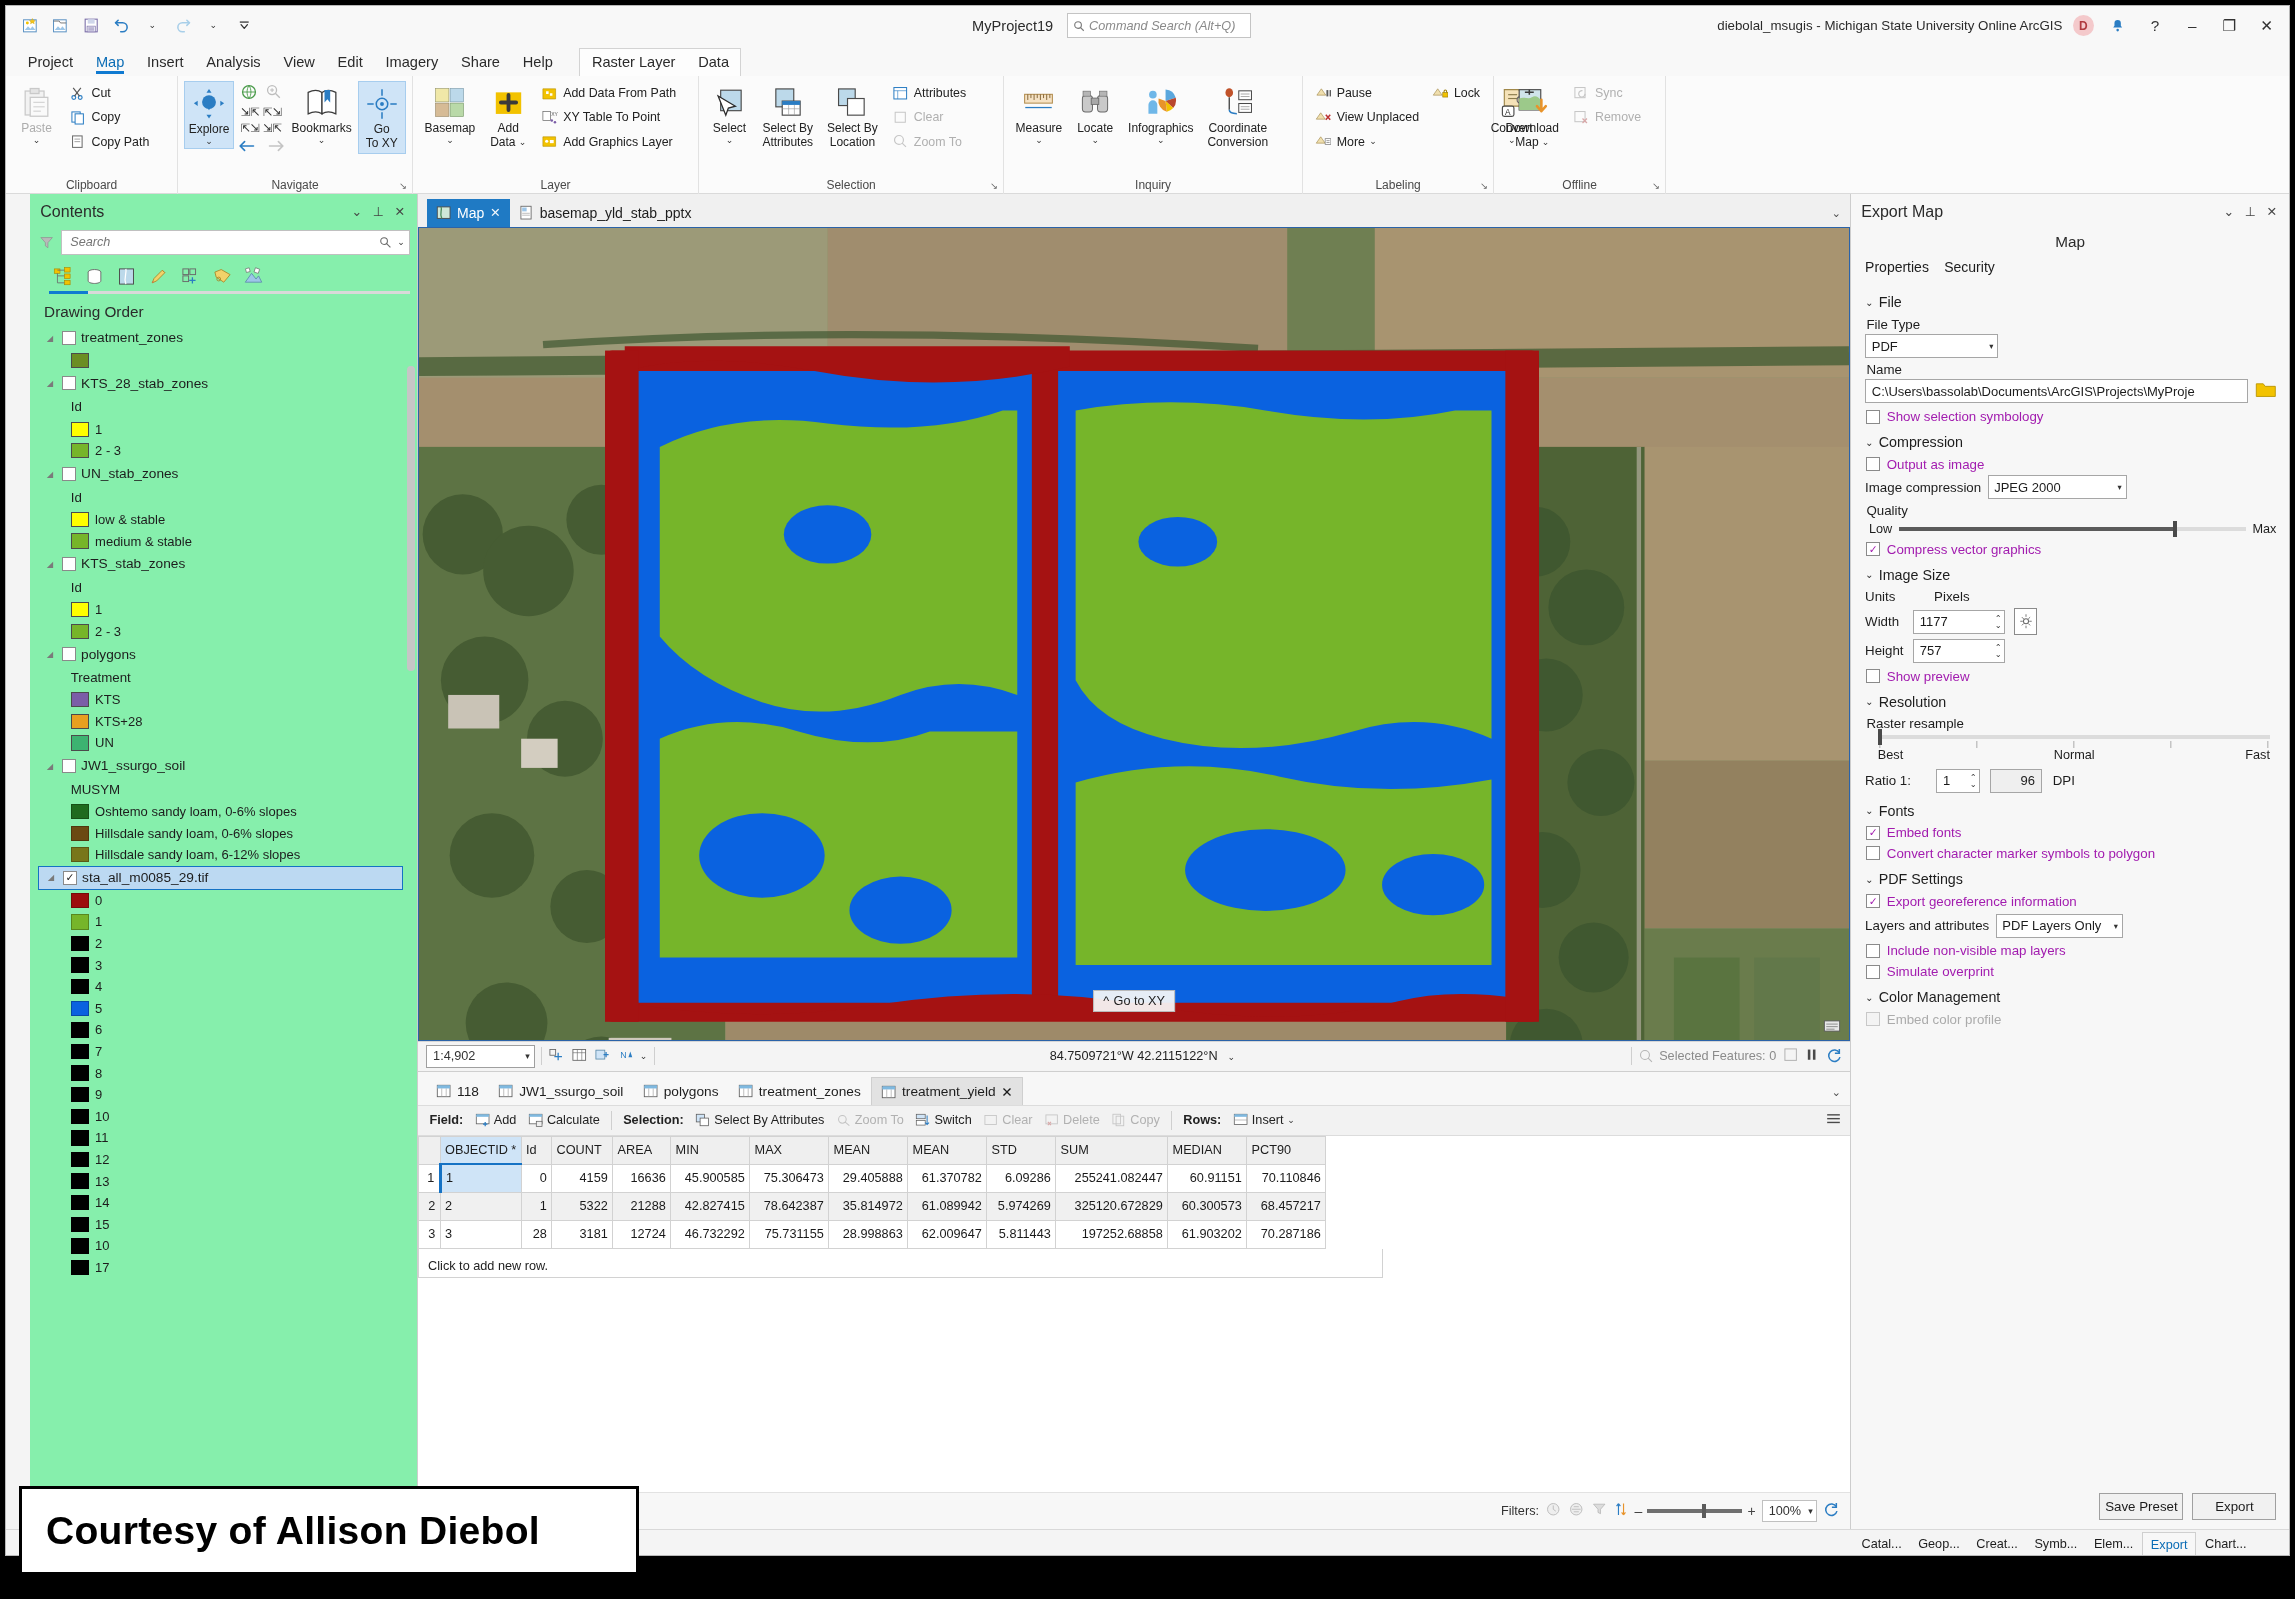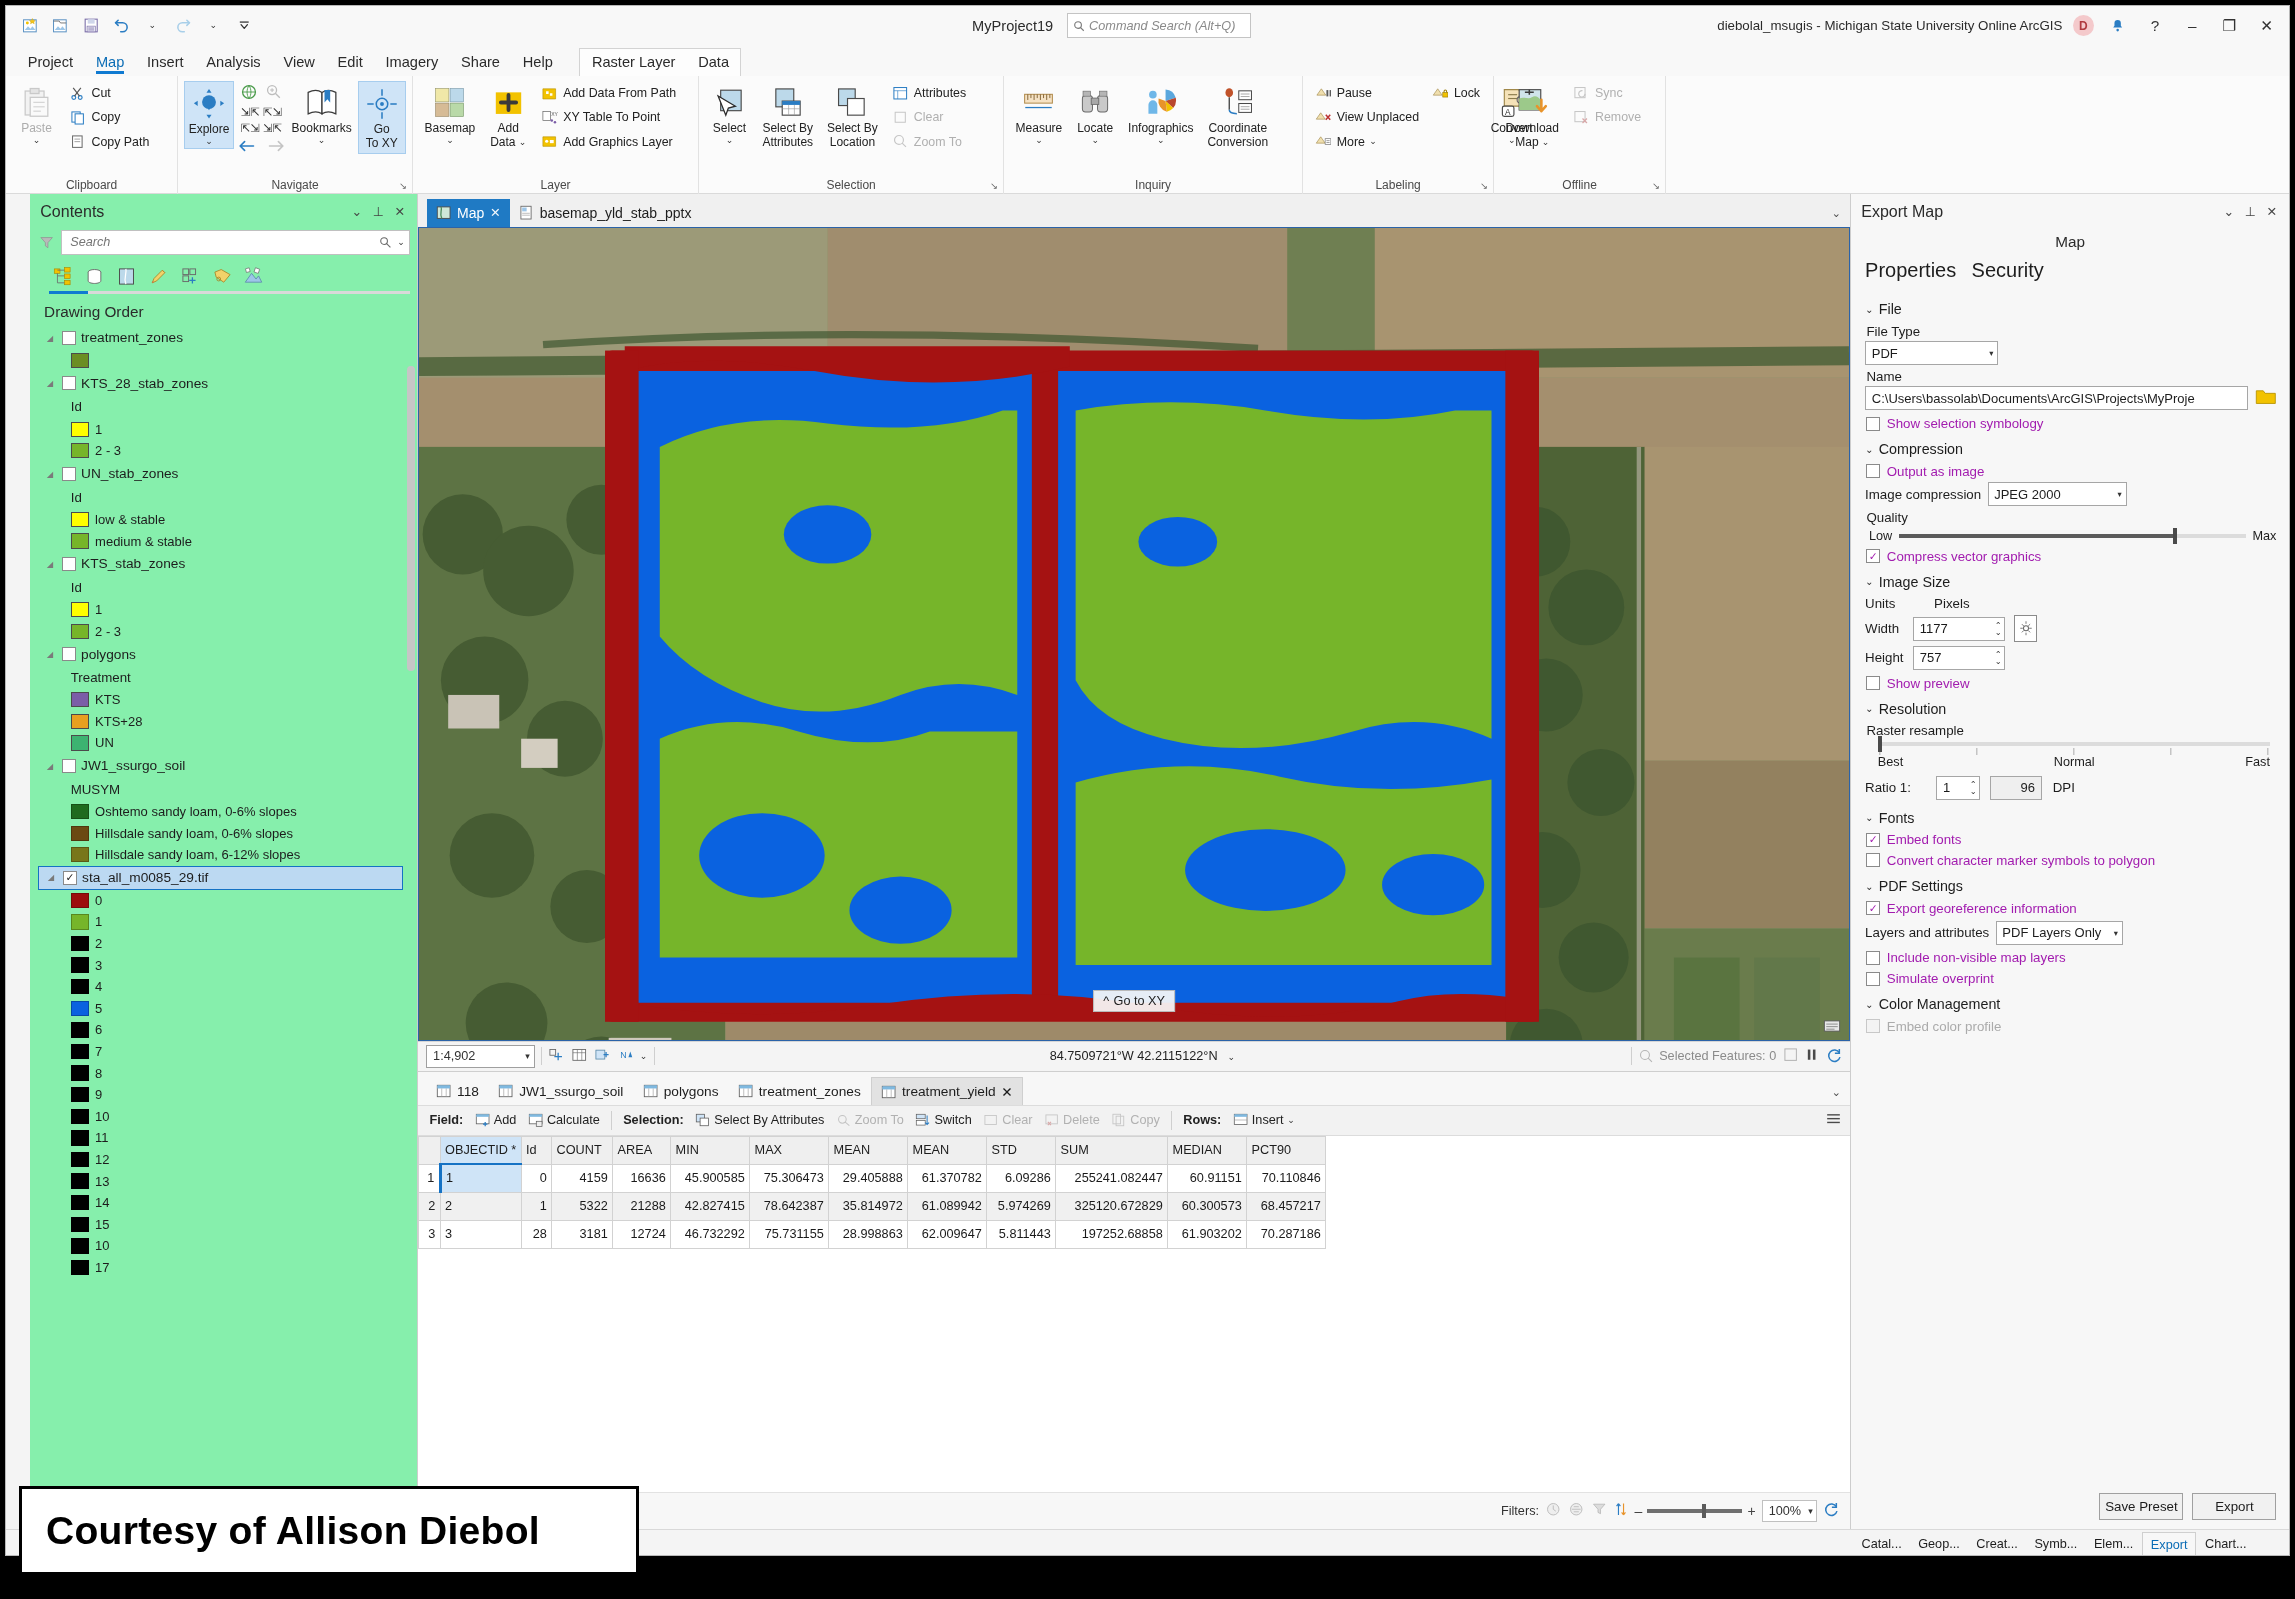--- a/index.html
+++ b/index.html
@@ -152,21 +152,21 @@
                  padding:0 10.2px; font-size:12.7px; color:#333; background:#f7f7f7; border-top:0.6px solid #e2e2e2; }
   .zoomslider { display:flex; align-items:center; gap:5.1px; }
   .zs-track { width:95px; height:3.8px; background:#6f6f6f; position:relative; }
   .zs-track i { position:absolute; left:55px; top:-5.1px; width:3.8px; height:14px; background:#5b5b5b; }
   .zoombox { width:55px; height:21.6px; border:0.6px solid #c0c0c0; background:#fff; display:flex;
              align-items:center; justify-content:space-between; padding:0 3.2px 0 5.7px; }
 
   
   .export { width:439px; background:#f7f7f7; border-left:0.6px solid #cdcdcd; display:flex; flex-direction:column; }
   .exp-sub { text-align:center; font-size:15.3px; color:#2b2b2b; padding:3.8px 0 7.6px 0; }
-  .exp-tabs { display:flex; gap:15.3px; padding:0 0 9px 14px; font-size:20px; color:#1d1d1d; }
+  .exp-tabs { display:flex; gap:15.3px; padding:0 0 9px 14px; font-size:14px; color:#1d1d1d; }
   .exp-body { flex:1; padding:0 12.7px 0 14px; overflow:hidden; position:relative; }
   .sect { font-size:14.3px; color:#1d1d1d; margin:10.2px 0 6.4px 0; display:flex; align-items:center; gap:5.1px; }
   .sect .cv { font-size:10.2px; color:#333; }
   .lab { font-size:13.3px; color:#1d1d1d; margin:3.8px 0 2.5px 1.3px; }
   .inp { height:24px; border:0.6px solid #a6a6a6; background:#fff; display:flex; align-items:center;
          padding:0 3.8px 0 5.7px; font-size:13px; color:#1d1d1d; }
   .inp .dd { margin-left:auto; font-size:8.3px; color:#333; }
   .row { display:flex; align-items:center; gap:6.4px; }
   .chk { display:flex; align-items:center; gap:6.4px; font-size:13.3px; color:#a21caf; margin:5.7px 0 1.3px 1.3px; }
   .chk.dis { color:#ababab; }
@@ -1382,20 +1382,21 @@
                 <td class="num">75.731155</td>
                 <td class="num">28.998863</td>
                 <td class="num">62.009647</td>
                 <td class="num">5.811443</td>
                 <td class="num">197252.68858</td>
                 <td class="num">61.903202</td>
                 <td class="num">70.287186</td>
               </tr>
             </tbody>
           </table>
+          <div class="addrow" style="width:965px">Click to add new row.</div>
         </div>
 
         <div class="attr-status">
           <span>Filters:</span>
           <span><svg width="16.5" height="16.5" viewBox="0 0 26 26">
                 <circle cx="13" cy="13" r="9" fill="#eee" stroke="#bbb" stroke-width="1.5"></circle>
                 <path d="M13 7v6l4 3" fill="none" stroke="#bbb" stroke-width="1.5"></path>
               </svg></span>
           <span><svg width="16.5" height="16.5" viewBox="0 0 26 26">
                 <circle cx="13" cy="13" r="9" fill="#eee" stroke="#bbb" stroke-width="1.5"></circle>

